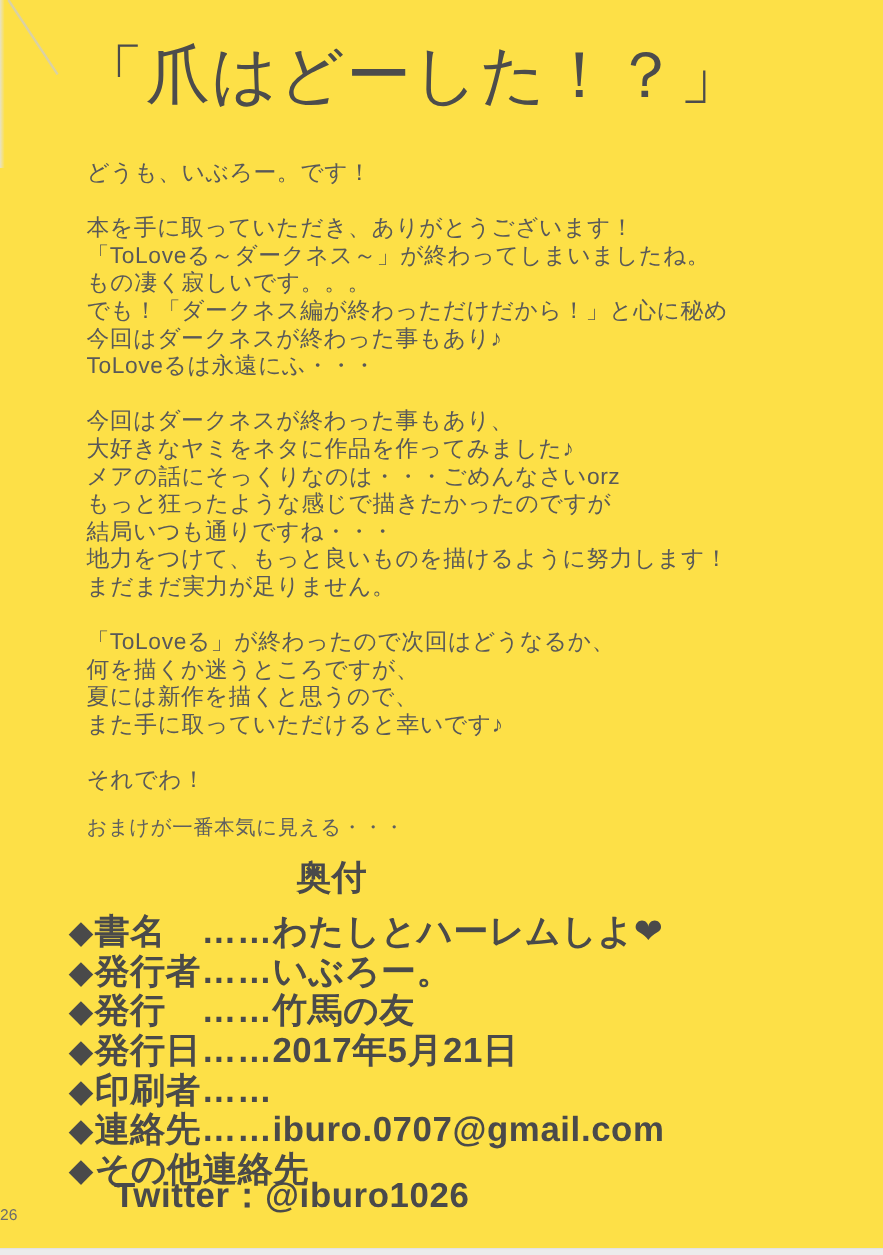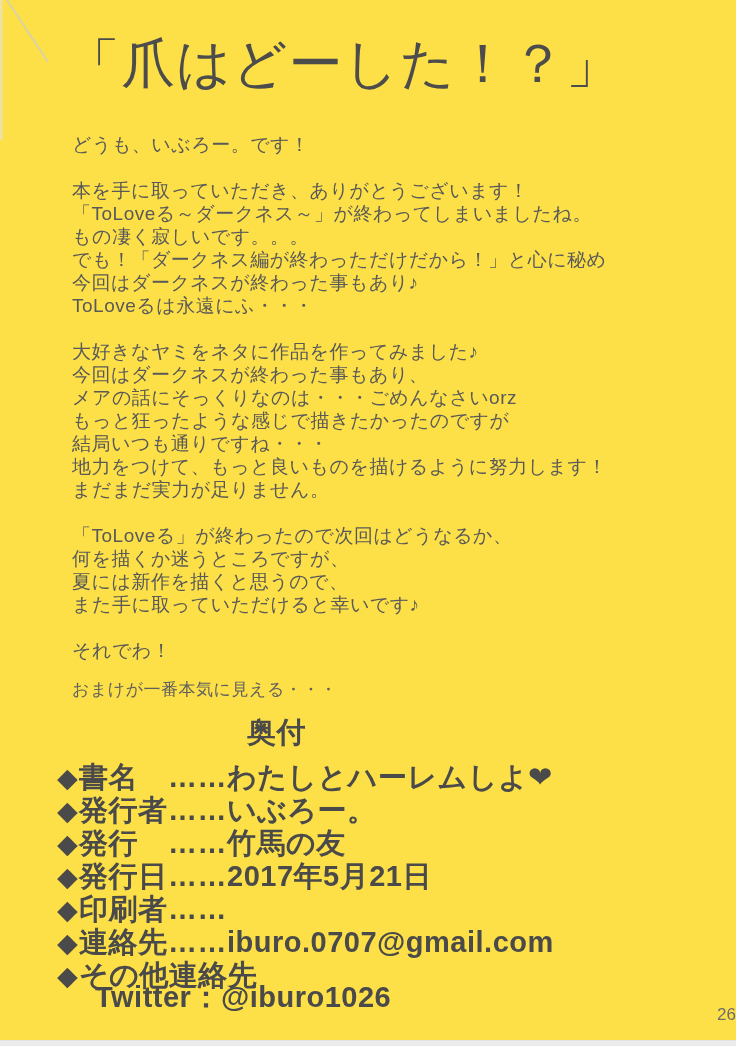--- a/index.html
+++ b/index.html
@@ -119,22 +119,22 @@
   .twitter-line {
     margin-left: 38px;
     height: 33px;
     white-space: nowrap;
   }
   .page-number {
     position: absolute;
     left: 0;
     top: 1005px;
     width: 100%;
-    text-align: right;
-    font-size: 17px;
+    text-align: left;
+    font-size: 13px;
     color: #6d6d6d;
   }
 </style>
 </head>
 <body>
 
 <div class="page">
 
   <svg class="artifact-svg" width="70" height="80" viewBox="0 0 70 80">
     <line x1="7" y1="0" x2="48" y2="62" stroke="#cccccc" stroke-width="2" opacity="0.7"></line>
@@ -156,23 +156,23 @@
       <div class="body-line">もの凄く寂しいです。。。</div>
 
       <div class="body-line">でも！「ダークネス編が終わっただけだから！」と心に秘め</div>
 
       <div class="body-line">今回はダークネスが終わった事もあり♪</div>
 
       <div class="body-line">ToLoveるは永遠にふ・・・</div>
 
       <div class="body-line"></div>
 
+      <div class="body-line">今回はダークネスが終わった事もあり、</div>
+
       <div class="body-line">大好きなヤミをネタに作品を作ってみました♪</div>
-
-      <div class="body-line">今回はダークネスが終わった事もあり、</div>
 
       <div class="body-line">メアの話にそっくりなのは・・・ごめんなさいorz</div>
 
       <div class="body-line">もっと狂ったような感じで描きたかったのですが</div>
 
       <div class="body-line">結局いつも通りですね・・・</div>
 
       <div class="body-line">地力をつけて、もっと良いものを描けるように努力します！</div>
 
       <div class="body-line">まだまだ実力が足りません。</div>

